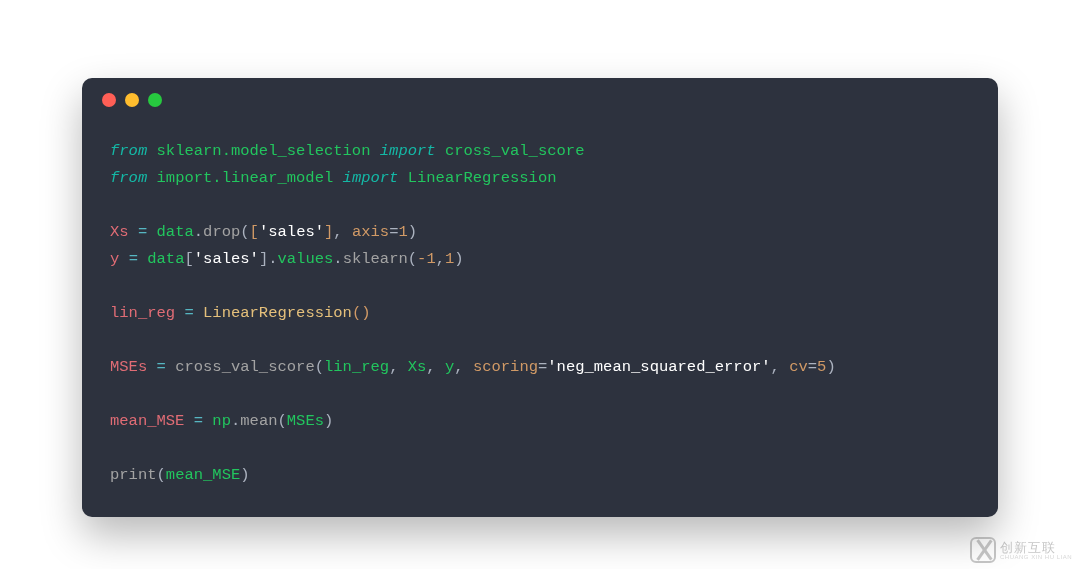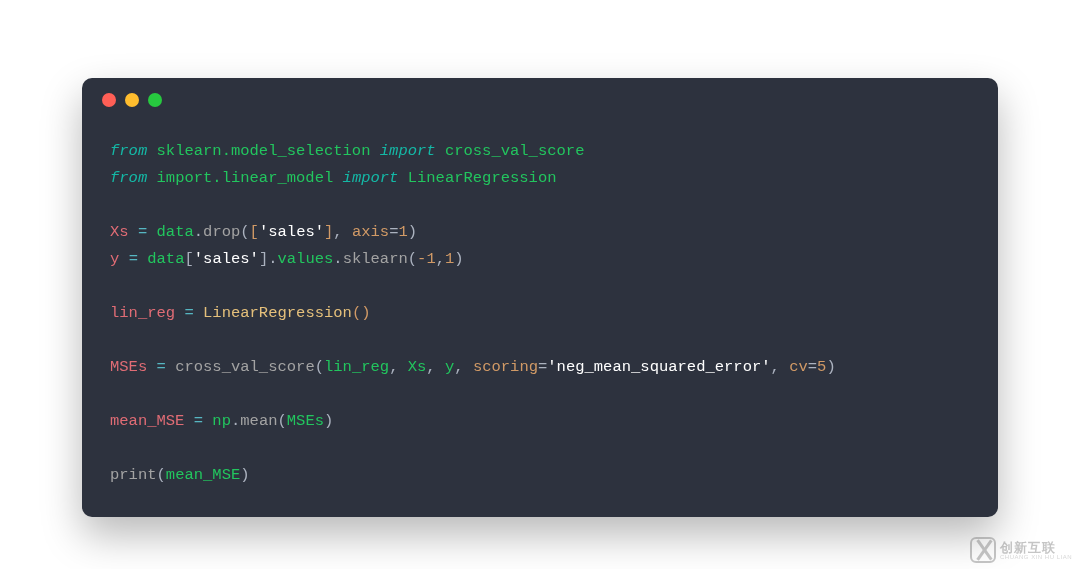--- a/index.html
+++ b/index.html
@@ -76,21 +76,21 @@
     background: #5b5b5b;
     width: 2.5px; height: 24px;
     left: 11px; top: -1px;
   }
   .watermark-logo::before { transform: rotate(35deg); }
   .watermark-logo::after  { transform: rotate(-35deg); }
   .watermark-text {
     display: flex; flex-direction: column; line-height: 1;
     font-family: Arial, sans-serif;
   }
-  .watermark-text .cn { font-size: 13px; color:#5b5b5b; font-weight:700; letter-spacing:1px; }
+  .watermark-text .cn { font-size: 13px; color:#5b5b5b; font-weight:400; letter-spacing:1px; }
   .watermark-text .py { font-size: 6px; color:#8a8a8a; letter-spacing:0.5px; }
 </style>
 </head>
 <body>
 
 <div class="card">
 
   <div class="window-dots">
     <div class="dot dot-red"></div>
     <div class="dot dot-yellow"></div>

